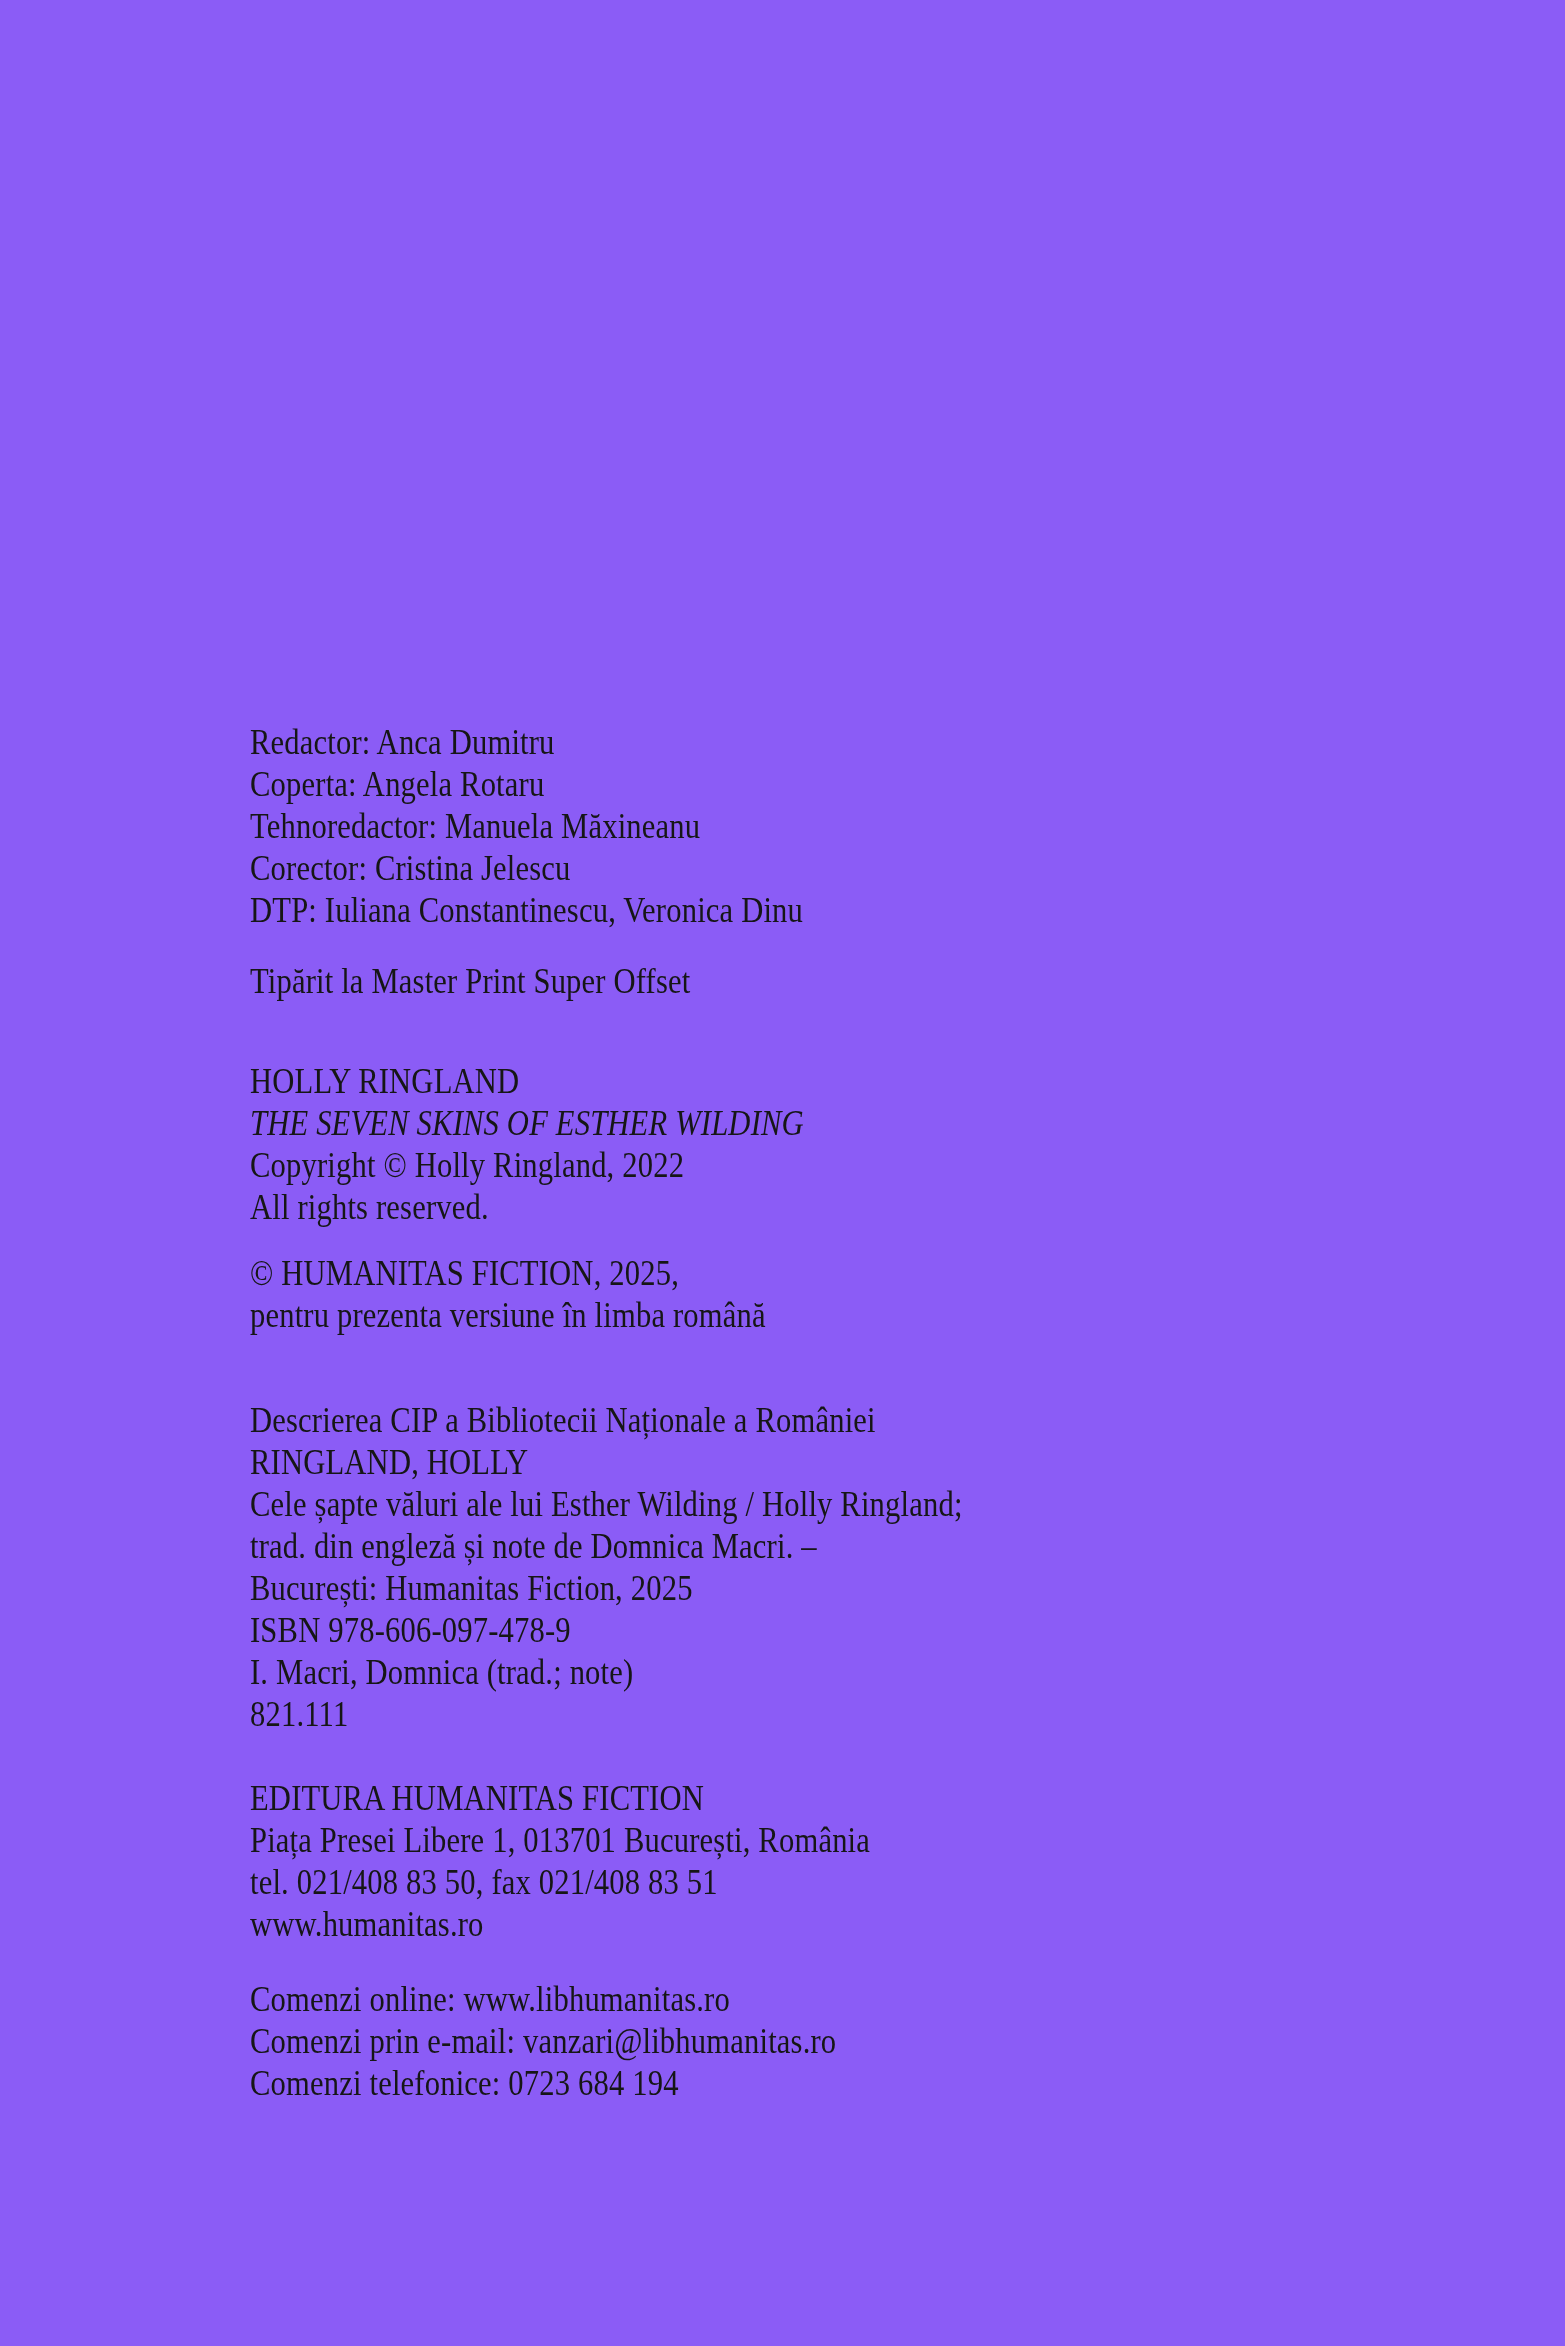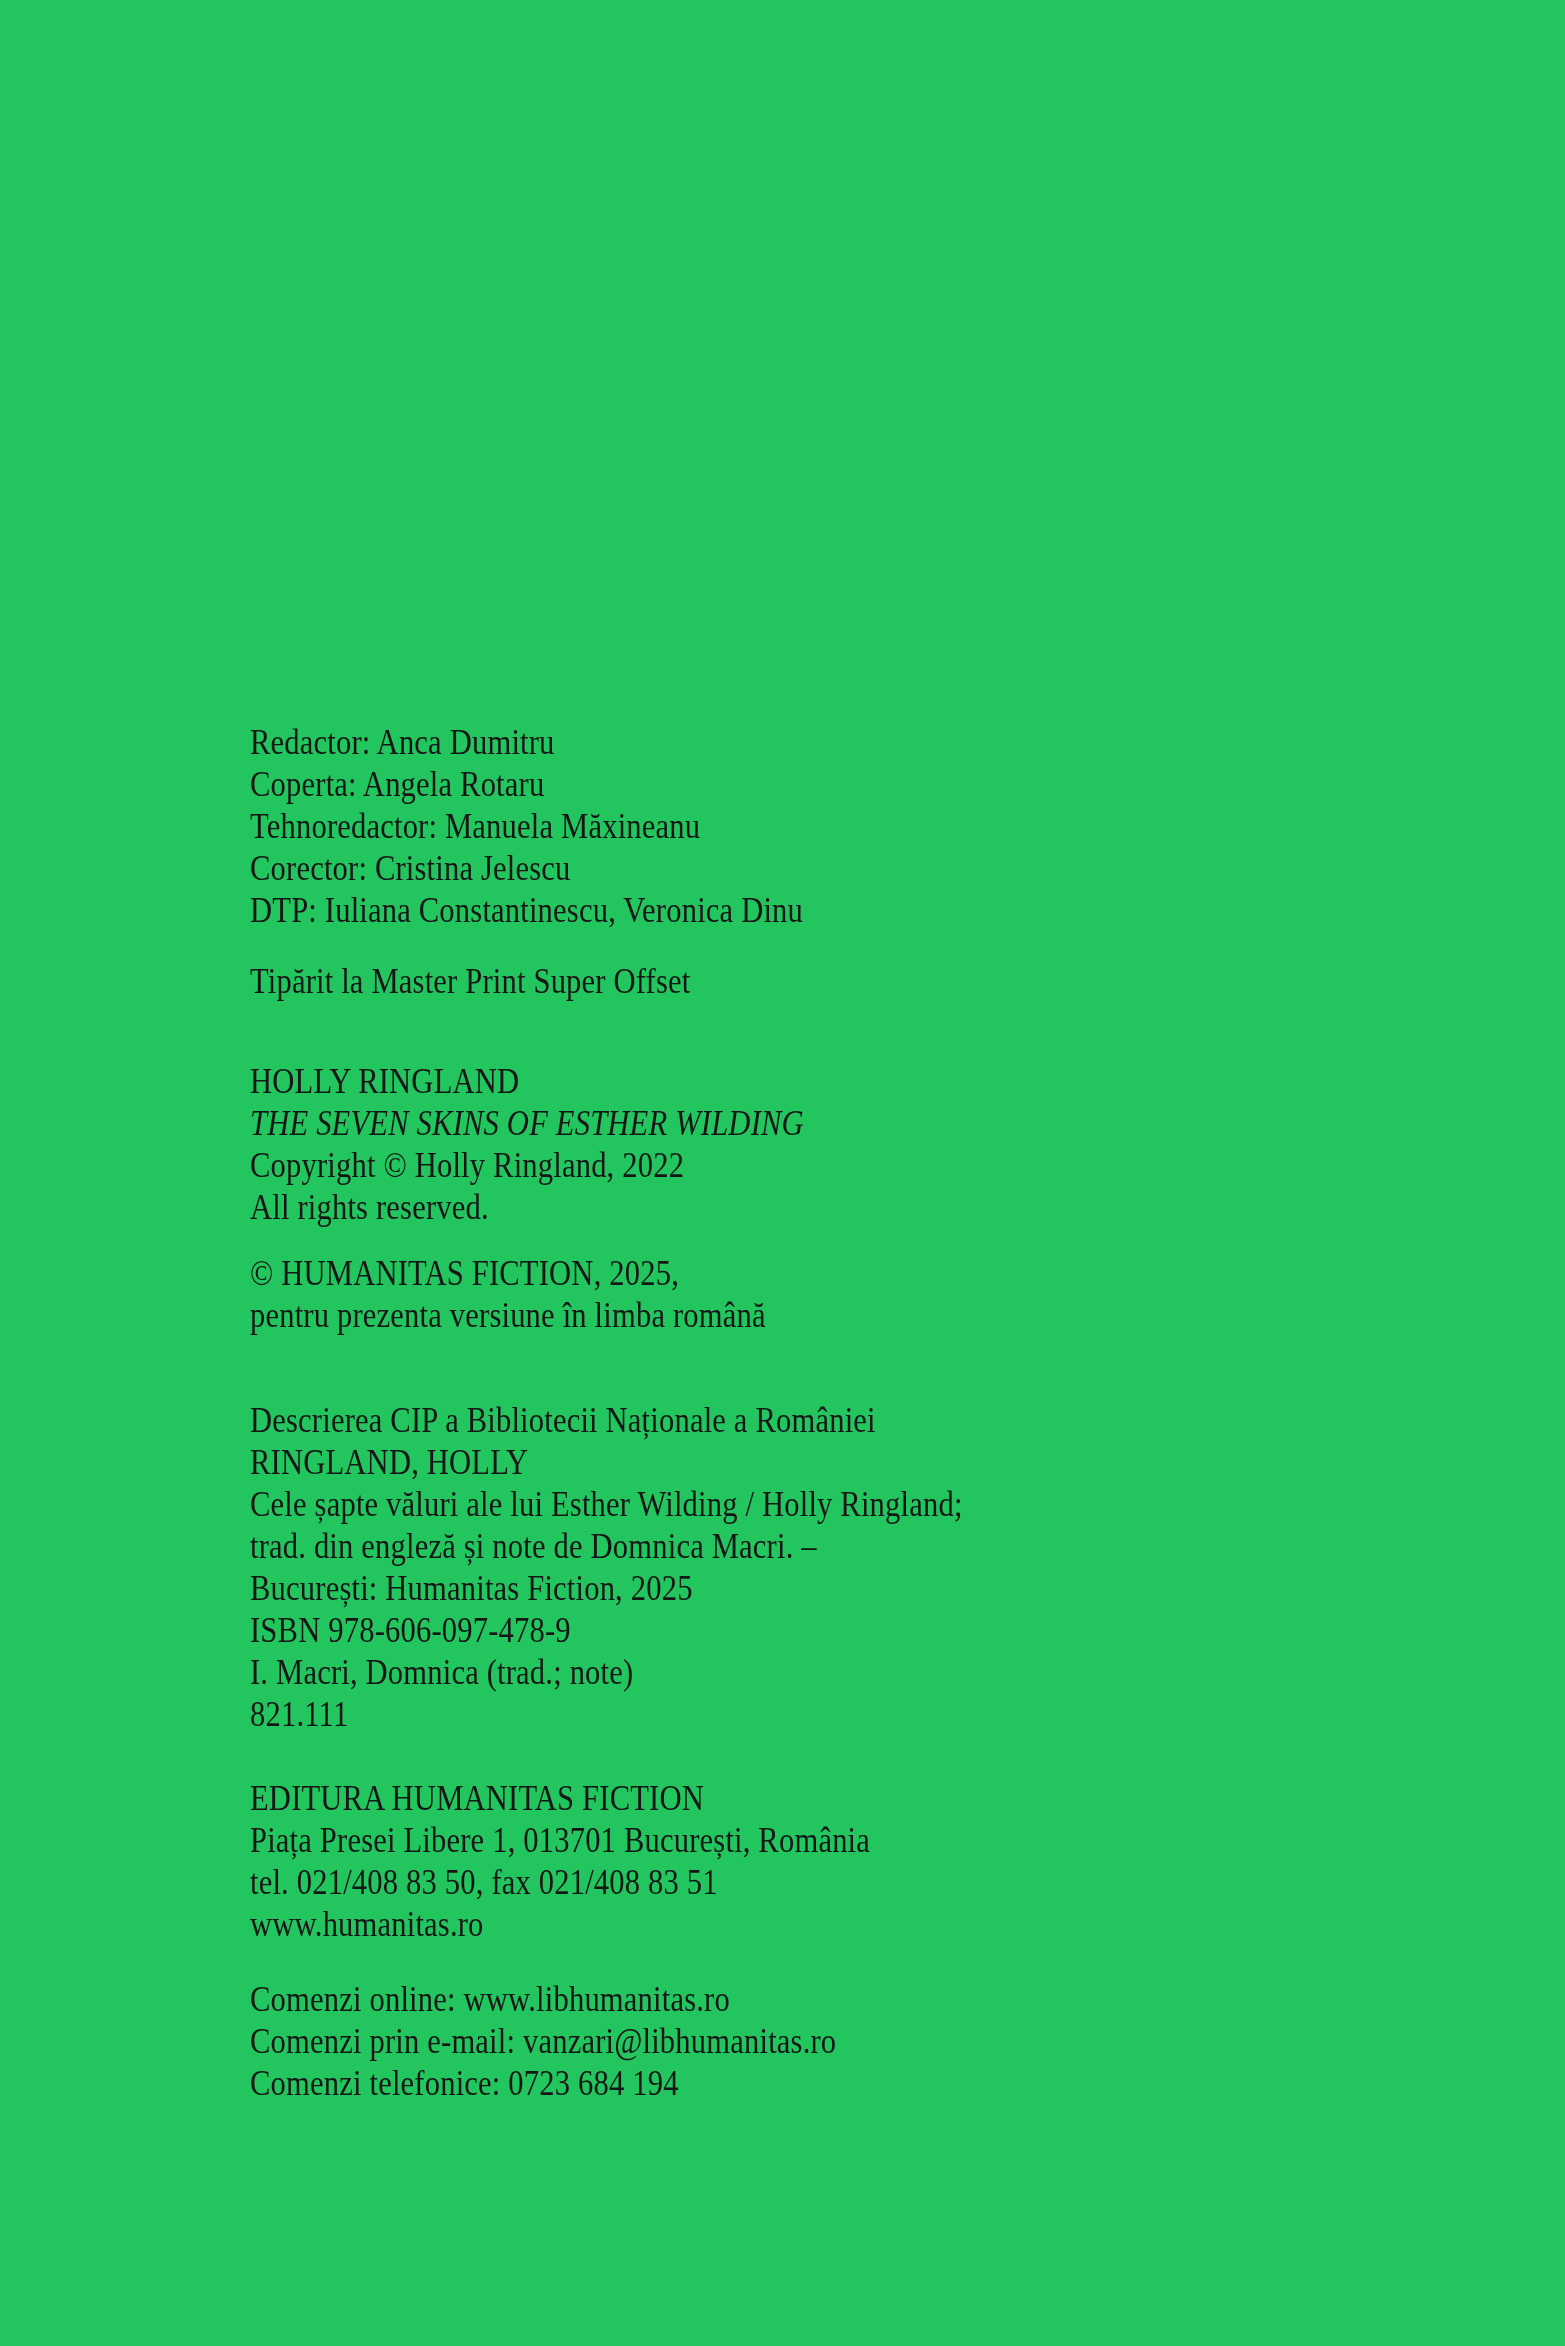--- a/index.html
+++ b/index.html
@@ -4,21 +4,21 @@
 <style>
   html, body {
     margin: 0;
     padding: 0;
     background: #ffffff;
   }
   .page {
     position: relative;
     width: 1565px;
     height: 2347px;
-    background: #22c55e;
+    background: #8b5cf6;
     overflow: hidden;
     font-family: "Liberation Serif", "DejaVu Serif", serif;
     color: #161616;
   }
   .block {
     position: absolute;
     left: 250px;
     font-size: 36px;
     line-height: 42px;
     white-space: nowrap;

